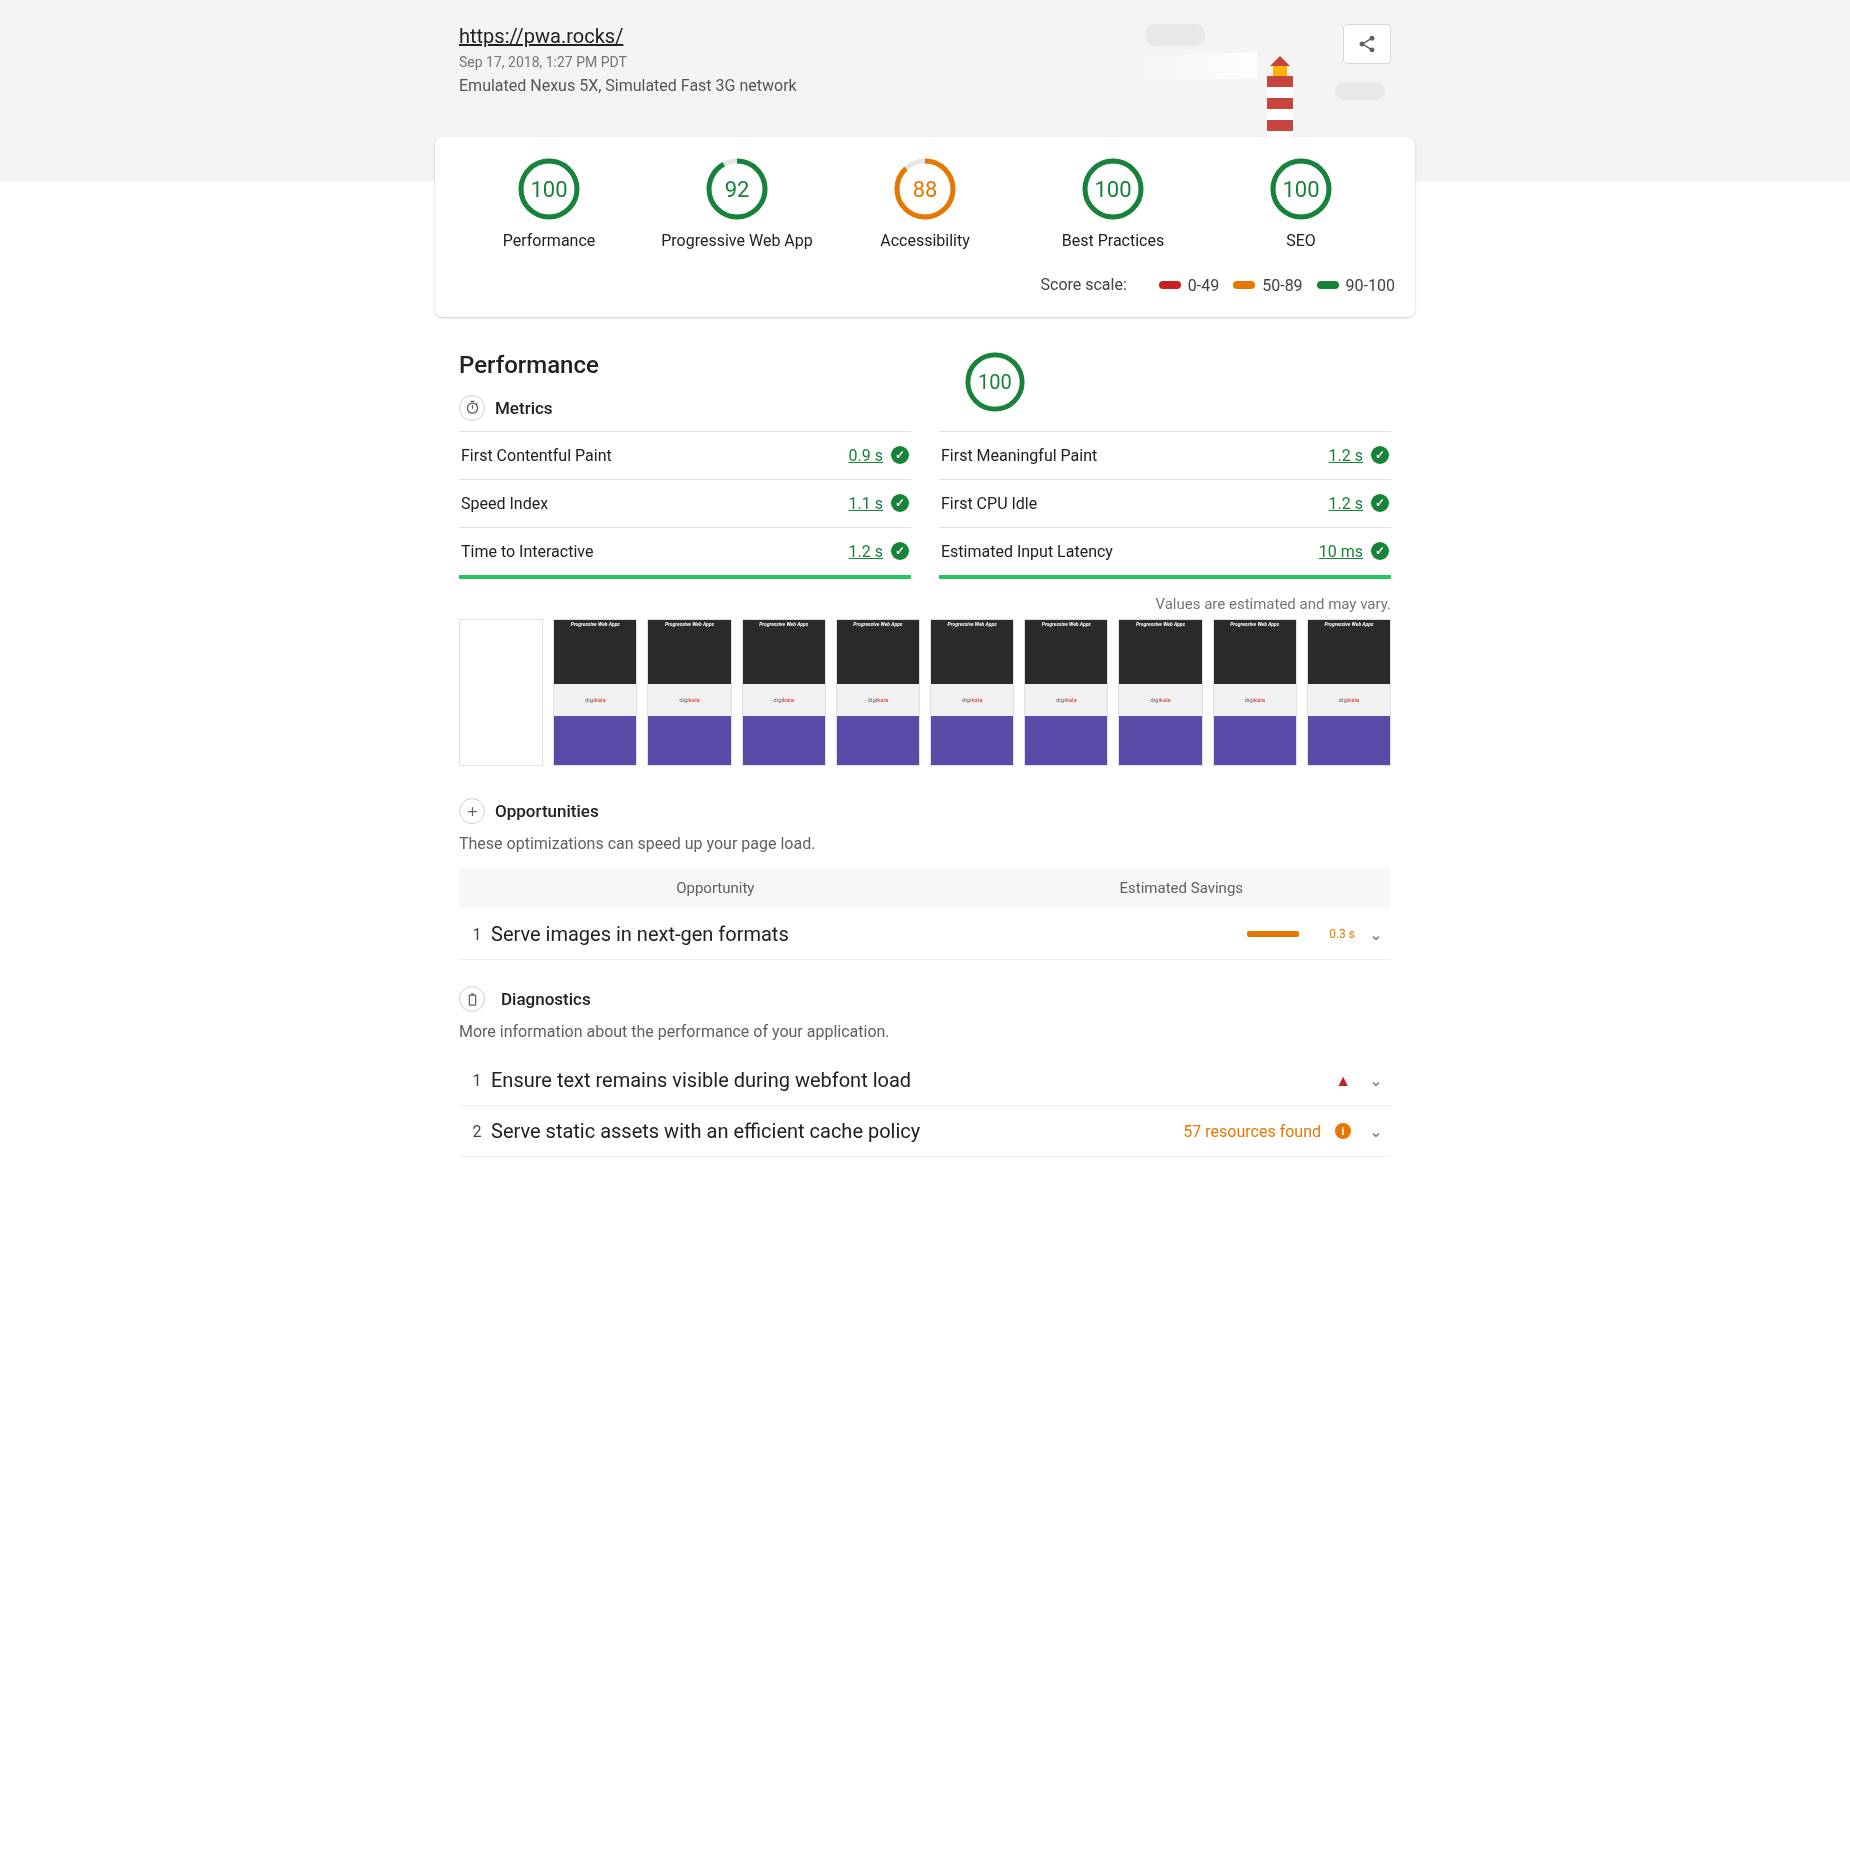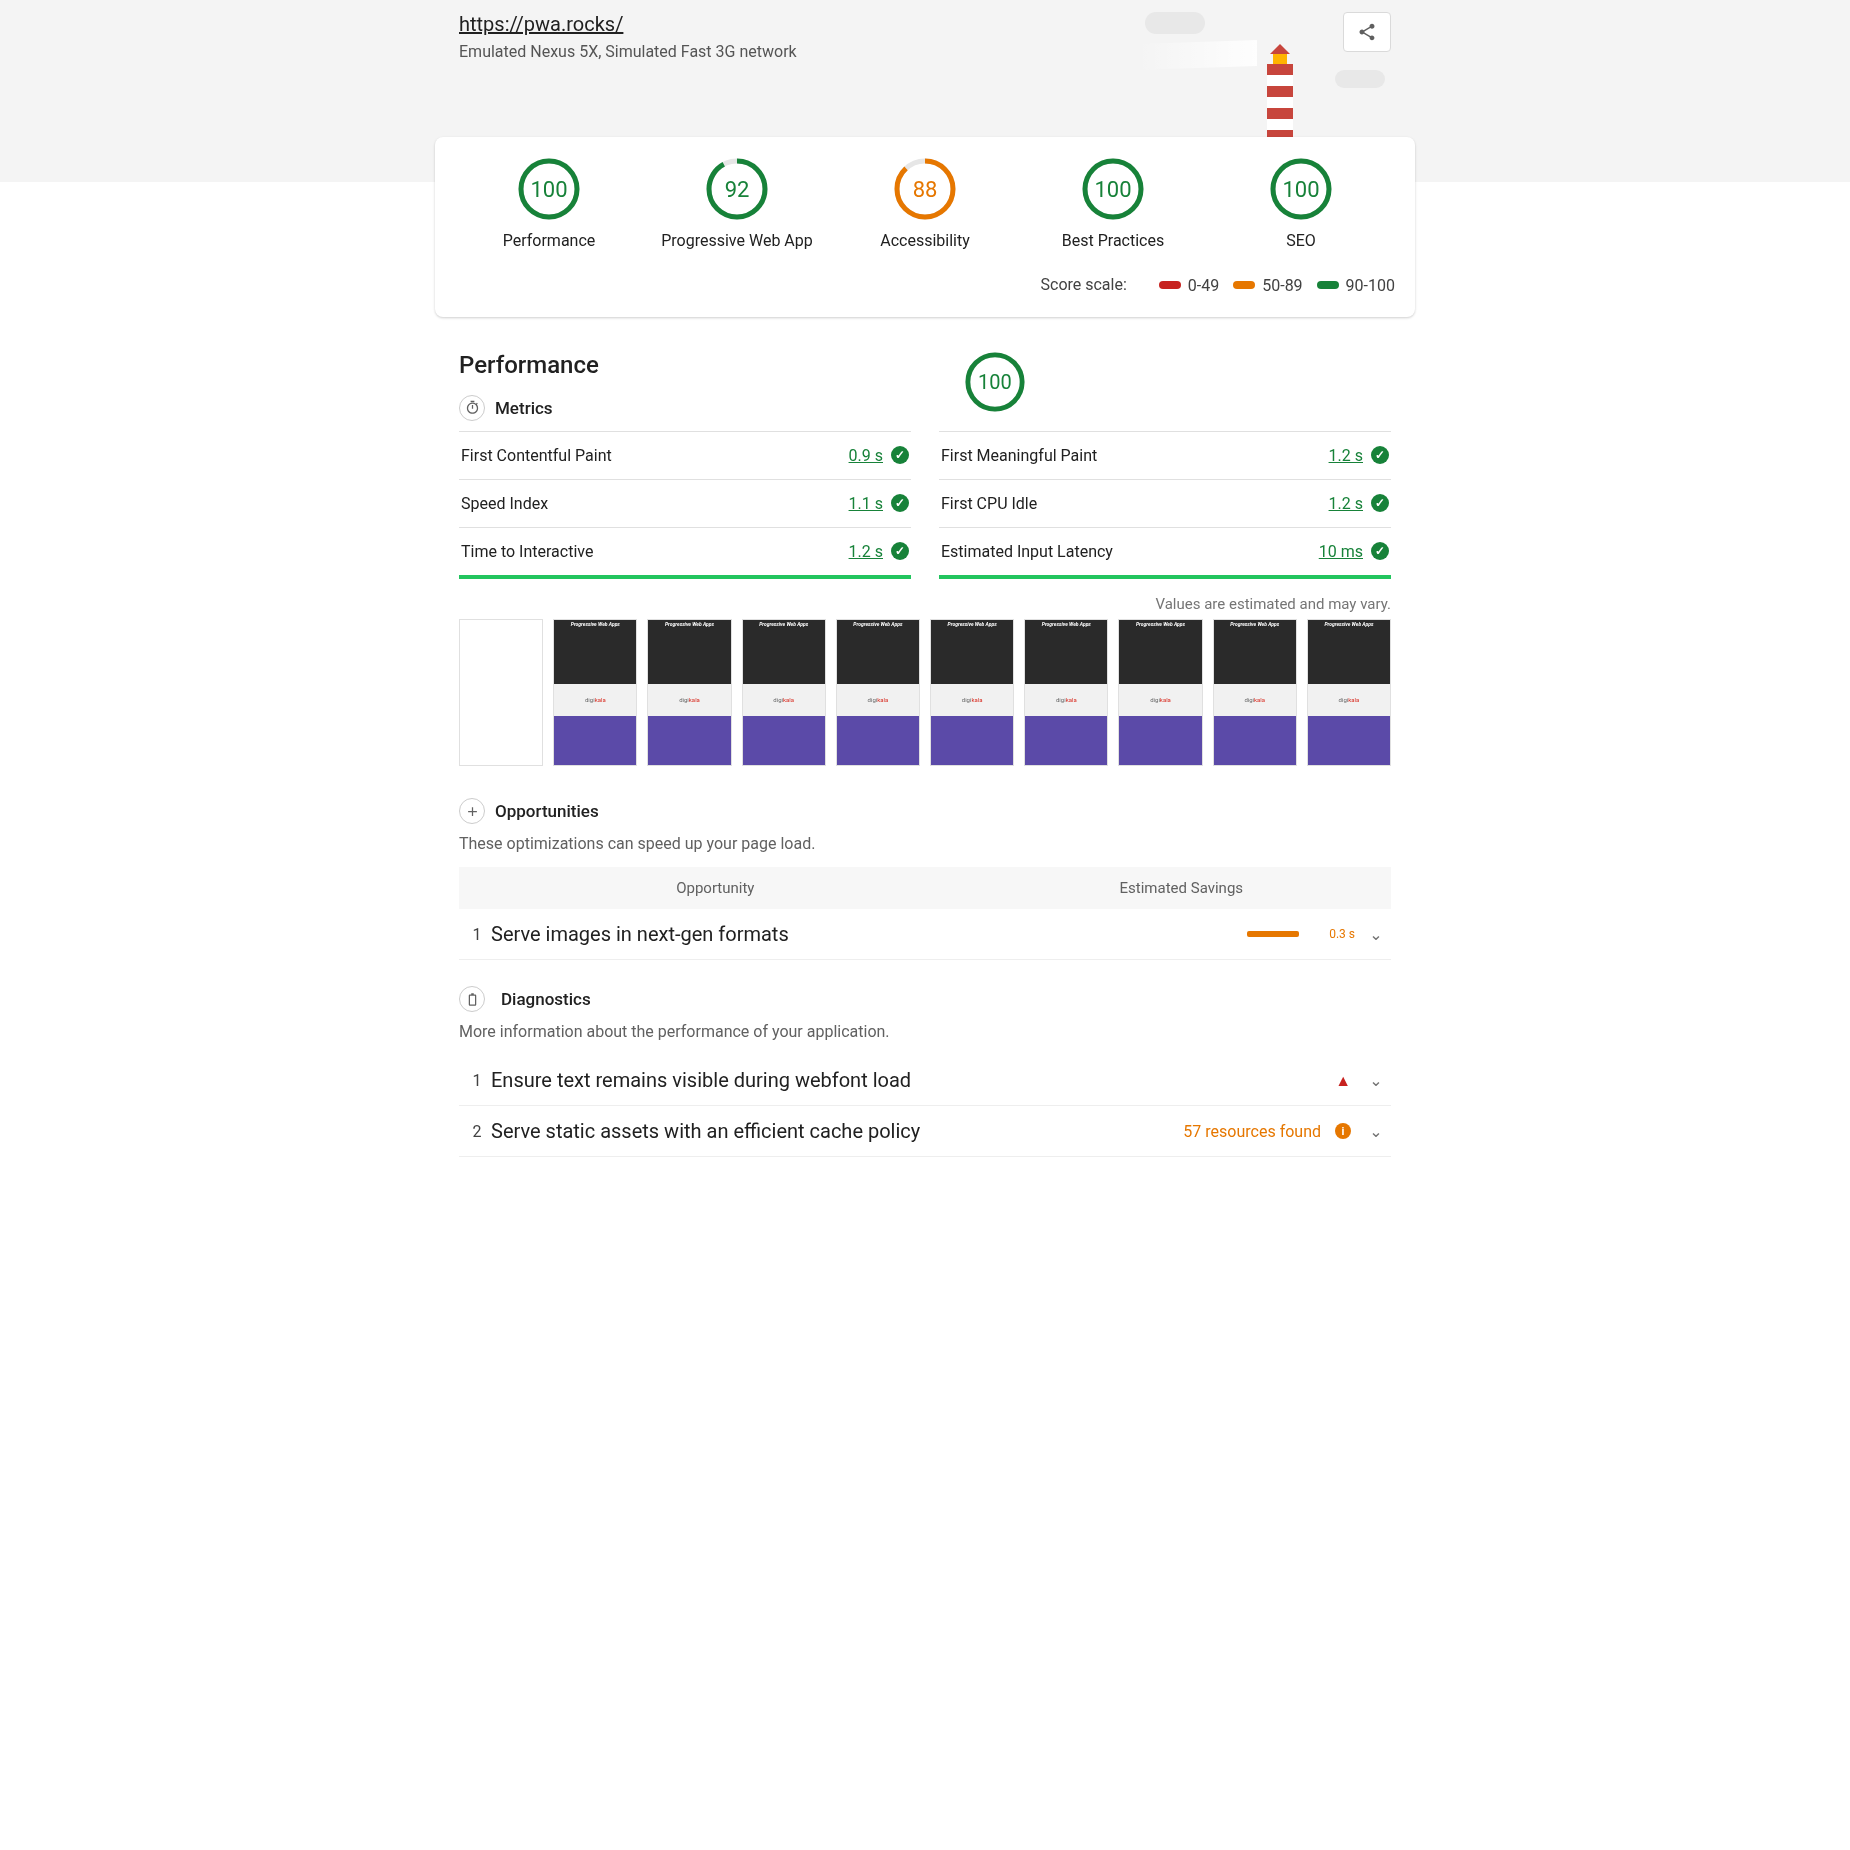--- a/index.html
+++ b/index.html
@@ -1,18 +1,18 @@
 <!DOCTYPE html>
 <html><head>
 <meta charset="utf-8">
 <style>
 * { box-sizing: border-box; margin: 0; padding: 0; }
 body { font-family: Roboto, -apple-system, BlinkMacSystemFont, "Segoe UI", Helvetica, Arial, sans-serif; background: #fff; color: #212121; font-size: 16px; }
 .header-bg { background: #f4f4f4; padding: 8px 0 0 0; position: relative; height: 182px; overflow: visible; }
-.header-inner { max-width: 960px; margin: 4px auto; padding: 0 14px; position: relative; }
+.header-inner { max-width: 960px; margin: 16px auto; padding: 0 14px; position: relative; }
 .url { font-size: 20px; text-decoration: underline; color: #212121; }
 .timestamp { font-size: 14px; color: #757575; margin-top: 6px; }
 .env { font-size: 16px; color: #555; margin-top: 6px; }
 .share-btn { position: absolute; right: 14px; top: 0; width: 48px; height: 40px; border: 1px solid #dadada; border-radius: 4px; background: #fff; display: flex; align-items: center; justify-content: center; cursor: pointer; }
 .share-btn svg { width: 20px; height: 20px; fill: #5f5f5f; }
 .lighthouse-art { position: absolute; right: 100px; top: 0; width: 120px; height: 140px; }
 .cloud { position: absolute; background: #e8e8e8; border-radius: 20px; }
 .cloud1 { width: 60px; height: 22px; left: -40px; top: 0; }
 .cloud2 { width: 50px; height: 18px; right: -80px; top: 58px; }
 .lighthouse { position: absolute; right: 0; bottom: 0; width: 50px; height: 110px; }
@@ -80,20 +80,21 @@
 .chevron { width: 22px; text-align: center; color: #757575; cursor: pointer; }
 .warn-tri { color: #c7221f; font-size: 16px; margin-right: 4px; }
 .info-circ { width: 16px; height: 16px; border-radius: 50%; background: #e67700; color: #fff; display: inline-flex; align-items: center; justify-content: center; font-size: 11px; font-weight: bold; margin: 0 4px; }
 </style>
 </head>
 <body>
 
 <div class="header-bg">
   <div class="header-inner">
     <a class="url" href="#">https://pwa.rocks/</a>
+    <div class="timestamp">Sep 17, 2018, 1:27 PM PDT</div>
     <div class="env">Emulated Nexus 5X, Simulated Fast 3G network</div>
     <button class="share-btn">
       <svg viewBox="0 0 24 24">
           <path d="M18 16.08c-.76 0-1.44.3-1.96.77L8.91 12.7c.05-.23.09-.46.09-.7s-.04-.47-.09-.7l7.05-4.11c.54.5 1.25.81 2.04.81 1.66 0 3-1.34 3-3s-1.34-3-3-3-3 1.34-3 3c0 .24.04.47.09.7L8.04 9.81C7.5 9.31 6.79 9 6 9c-1.66 0-3 1.34-3 3s1.34 3 3 3c.79 0 1.5-.31 2.04-.81l7.12 4.16c-.05.21-.08.43-.08.65 0 1.61 1.31 2.92 2.92 2.92s2.92-1.31 2.92-2.92-1.31-2.92-2.92-2.92z"></path>
         </svg>
     </button>
     <div class="lighthouse-art">
       <div class="cloud cloud1"></div>
       <div class="cloud cloud2"></div>
       <div class="beam"></div>

